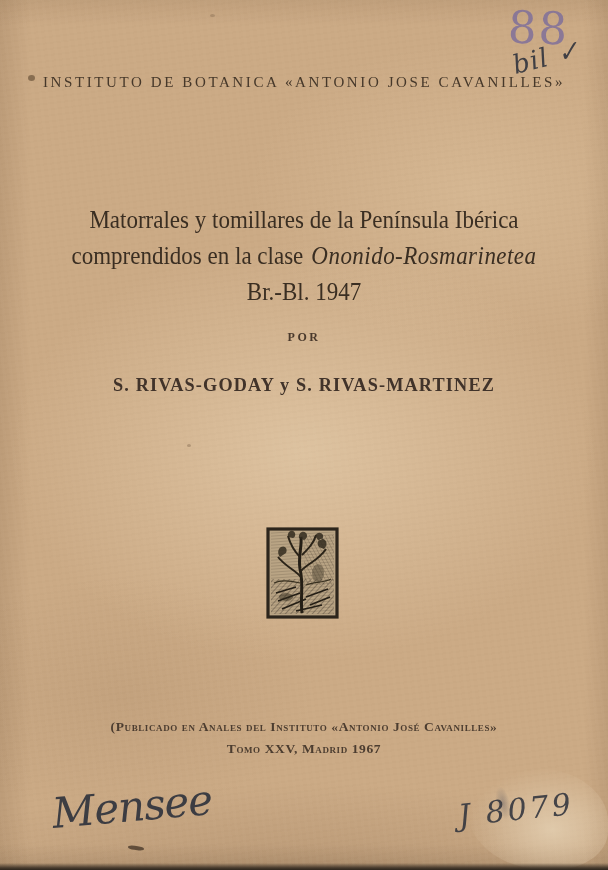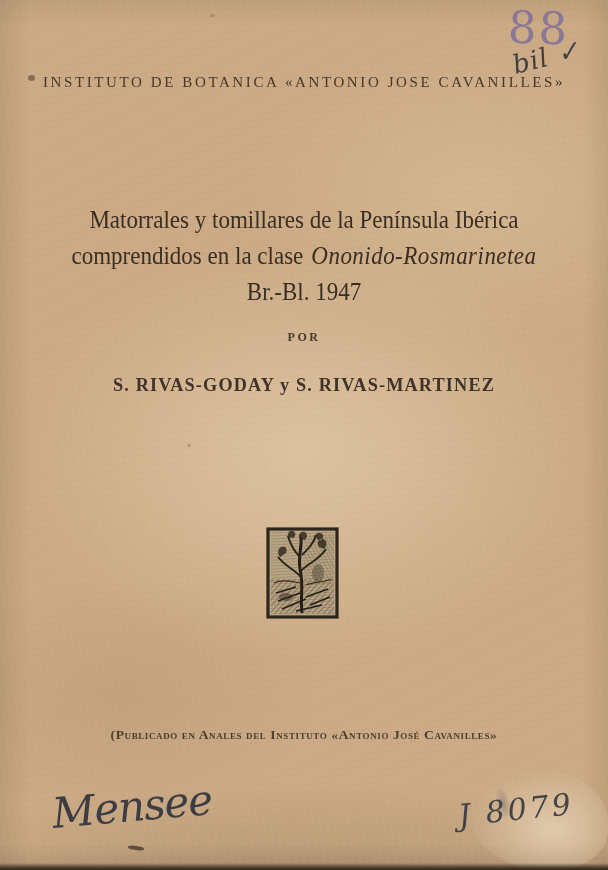--- a/index.html
+++ b/index.html
@@ -53,21 +53,21 @@
   .por{
     top:330px;font-size:12px;letter-spacing:2.5px;color:#49392c;font-weight:bold;
   }
   .authors{
     top:374px;font-size:19px;letter-spacing:1.2px;color:#41332a;font-weight:bold;
     transform:scaleX(.96);transform-origin:50% 0;white-space:nowrap;
   }
   .emblem{top:527px;left:266px;width:73px;height:92px;}
   .imprint{
     top:716px;font-size:13.5px;line-height:22px;color:#4c3d30;
-    font-variant:small-caps;letter-spacing:.6px;font-weight:bold;white-space:nowrap;margin-top:8px;
+    font-variant:small-caps;letter-spacing:.6px;font-weight:bold;white-space:nowrap;
   }
   .hand-bl{
     top:782px;left:52px;font-size:42px;
     transform:rotate(-5deg);letter-spacing:-1px;opacity:.92;
   }
   .hand-br{
     top:792px;left:458px;font-size:30px;
     transform:rotate(-6deg);letter-spacing:3px;opacity:.88;
   }
   .worn-patch{
@@ -129,20 +129,21 @@
     <path d="M35,50 C28,42 20,40 12,30 M35,44 C42,36 52,34 60,22 M34,30 C28,24 24,16 22,9 M36,28 C42,22 48,16 50,8" fill="none" stroke="#2a2318" stroke-width="2"></path>
     <path d="M14,30 c-3,-4 -2,-8 1,-10 c4,-2 7,2 5,6 z M58,22 c4,-4 3,-9 -1,-10 c-4,-1 -7,4 -4,8 z M22,10 c-1,-4 2,-7 5,-6 c3,1 3,6 0,7 z M49,9 c2,-4 6,-4 8,-1 c1,3 -2,6 -5,5 z M33,11 c-1,-5 4,-8 7,-5 c2,2 1,6 -2,7 z" fill="#332b1f" opacity=".85"></path>
     <path d="M10,66 L30,60 M12,74 L34,66 M16,82 L40,72 M40,70 L62,62 M44,78 L64,70 M30,84 L56,78" stroke="#241e15" stroke-width="1.6"></path>
     <path d="M8,56 C16,52 26,54 34,56 M40,58 C50,54 58,56 65,52" stroke="#38301f" stroke-width="1.2" fill="none"></path>
     <ellipse cx="20" cy="70" rx="7" ry="4" fill="#2e2719" opacity=".5"></ellipse>
     <ellipse cx="52" cy="46" rx="6" ry="9" fill="#3a3122" opacity=".4"></ellipse>
   </svg>
 
   <div class="abs centered imprint">
     <div>(Publicado en Anales del Instituto «Antonio José Cavanilles»</div>
+    <div>Tomo XXV, Madrid 1967</div>
   </div>
 
   <div class="abs worn-patch"></div>
   <div class="abs smudge"></div>
 
   <div class="abs hand hand-bl">Mensee</div>
   <div class="abs hand hand-br">J 8079</div>
 
   <div class="abs speck speck1"></div>
   <div class="abs speck speck2"></div>

